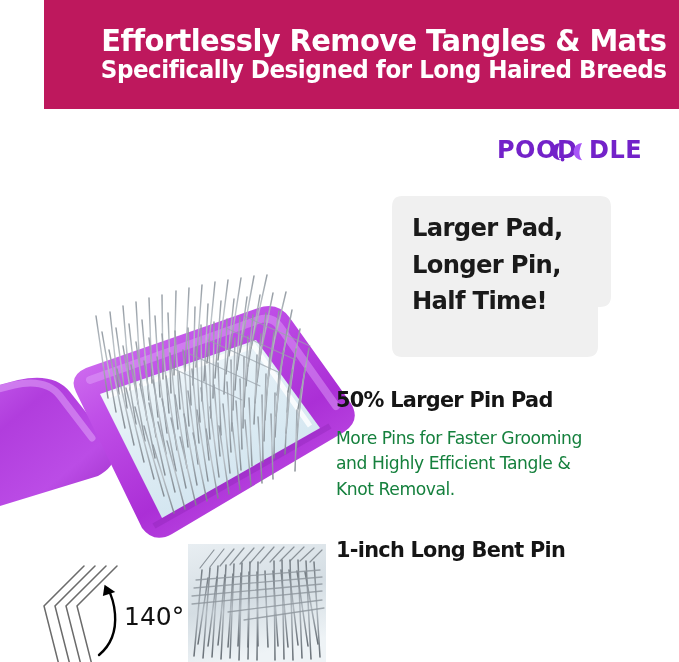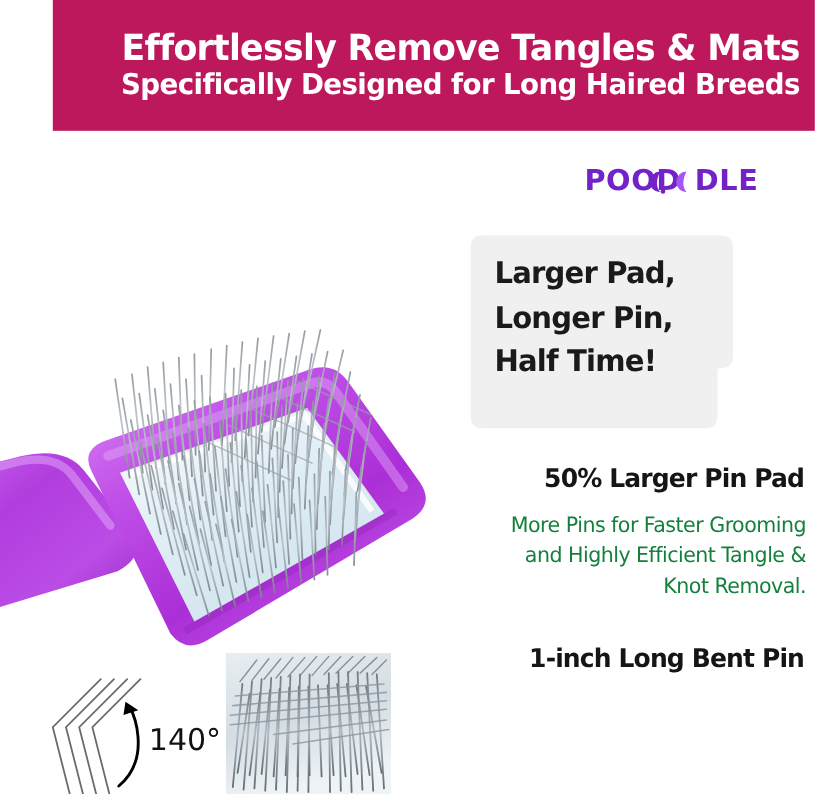--- a/index.html
+++ b/index.html
@@ -42,21 +42,21 @@
 
   
   #product-photo{
     position:absolute; left:-42px; top:140px;
     width:420px; height:400px;
   }
   #product-photo svg{ display:block; }
 
   
   #brand-logo{
-    position:absolute; left:487px; top:138px;
+    position:absolute; left:497px; top:138px;
     width:172px; height:26px;
     display:flex; align-items:flex-start;
   }
   #brand-logo svg{ display:block; }
 
   
   #speech-bubble{
     position:absolute; left:392px; top:196px;
     width:219px; height:164px;padding-left:36px;
   }
@@ -69,21 +69,21 @@
     font-size:25px;
     line-height:1.46;
     letter-spacing:-0.7px;
     white-space:nowrap;
   }
   #bubble-text div{ transform:scaleX(0.97); transform-origin:left center; }
 
   
   .feature{
     position:absolute;
-    left:348px; width:332px;text-align:right;
+    left:336px; width:332px;
   }
   #feature-1{ top:388px; }
   #feature-2{ top:538px; }
   .feature-title{
     color:#151515;
     font-family:"DejaVu Sans", sans-serif;
     font-weight:bold;
     font-size:21.5px;
     letter-spacing:-0.75px;
     line-height:1.15;

